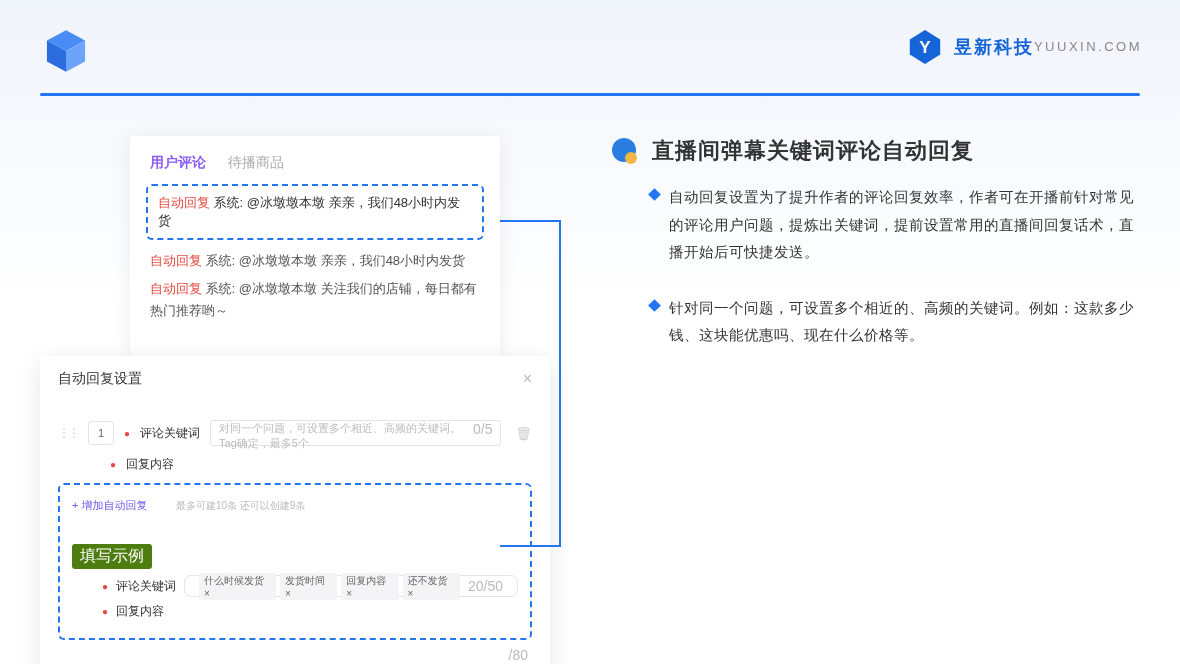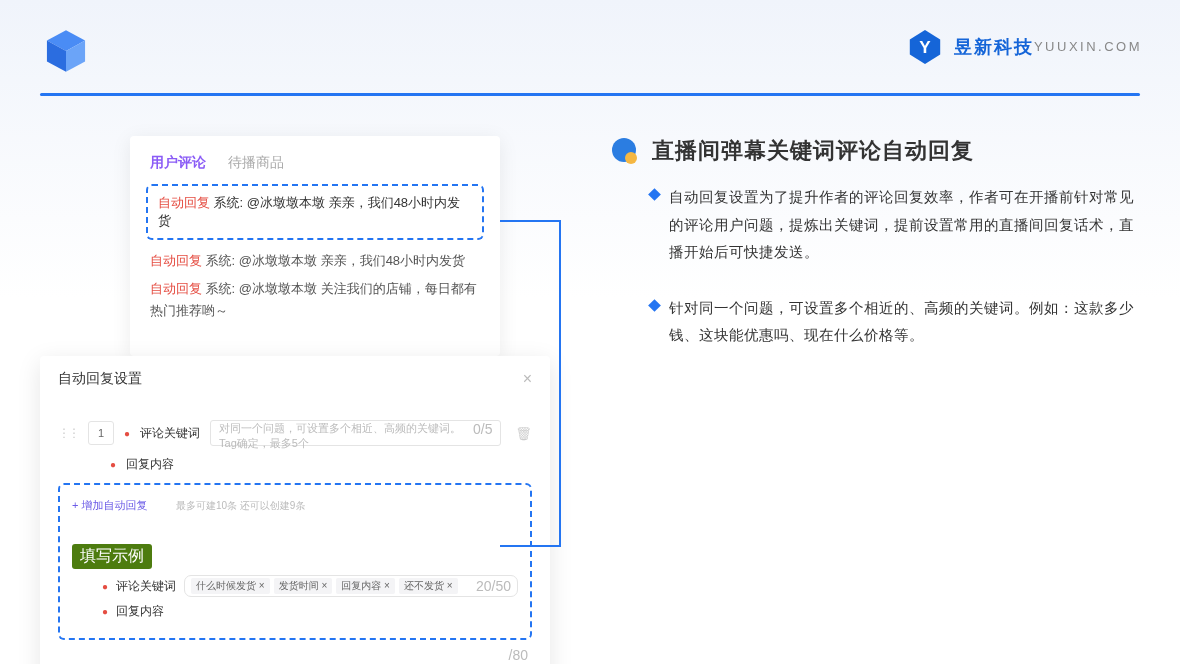--- a/index.html
+++ b/index.html
@@ -31,21 +31,21 @@
 .dot-red{color:#e54d42;font-size:10px}
 .label{color:#333;font-size:12px;min-width:56px}
 .input{flex:1;border:1px solid #e4e4e4;border-radius:3px;height:26px;padding:0 8px;font-size:11px;color:#bbb;display:flex;align-items:flex-start;justify-content:space-between;background:#fff}
 .count{color:#bbb;font-size:14px}
 .trash{color:#ccc;font-size:13px;margin-left:4px}
 .highlight-box2{border:2.5px dashed #2475f2;border-radius:6px;padding:10px 12px 12px;margin-top:8px}
 .add-link{color:#6c5ce7;font-size:11px;margin-bottom:25px;display:inline-block}
 .add-hint{color:#bbb;font-size:10px;margin-left:24px}
 .pill{background:#4d7c0f;color:#fff;font-size:16px;padding:2px 8px;border-radius:3px;display:inline-block;margin-bottom:6px}
 .tag-row{display:flex;align-items:center;gap:8px;font-size:11px;margin-bottom:6px;padding-left:30px}
-.tag-box{border:1px solid #e4e4e4;border-radius:7px;padding:2px 6px;display:inline-flex;gap:8px;background:#fff;align-items:center;flex:1;height:22px;justify-content:space-between}
+.tag-box{border:1px solid #e4e4e4;border-radius:7px;padding:2px 14px;display:inline-flex;gap:8px;background:#fff;align-items:center;flex:1;height:22px;justify-content:space-between}
 .tags{display:flex;gap:4px}
 .tag{background:#f4f4f6;padding:1px 5px;font-size:10px;color:#666;border-radius:2px}
 .connector{position:absolute;z-index:3;pointer-events:none}
 .right{flex:1;padding-top:0}
 .sec-head{display:flex;align-items:center;gap:12px;margin-bottom:18px}
 .sec-icon{width:30px;height:30px;position:relative}
 .sec-title{font-size:22px;color:#333;letter-spacing:1px}
 .bullet{display:flex;gap:10px;margin-bottom:28px;padding-left:40px}
 .dia{width:9px;height:9px;background:#2475f2;transform:rotate(45deg);flex-shrink:0;margin-top:6px}
 .bullet-text{font-size:14.5px;color:#333;line-height:1.9;letter-spacing:.5px}

